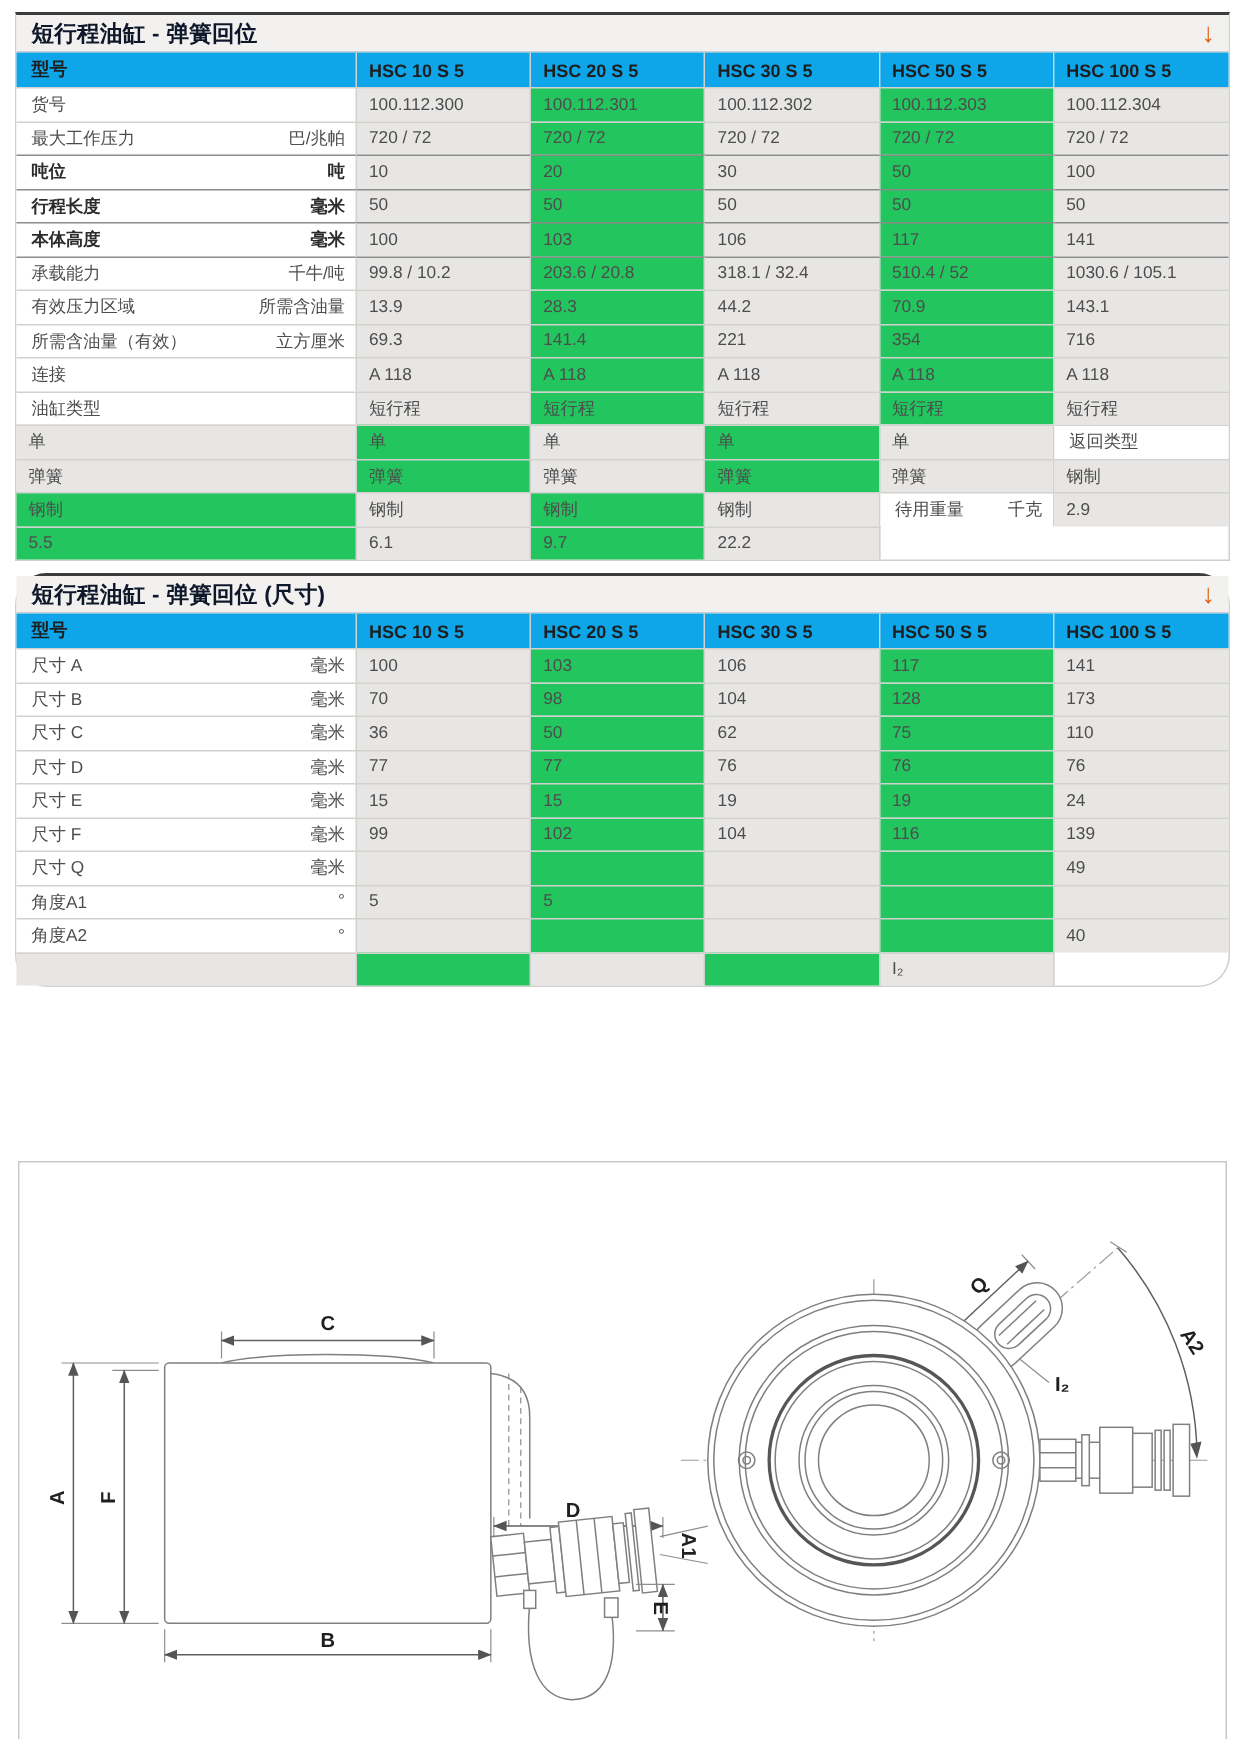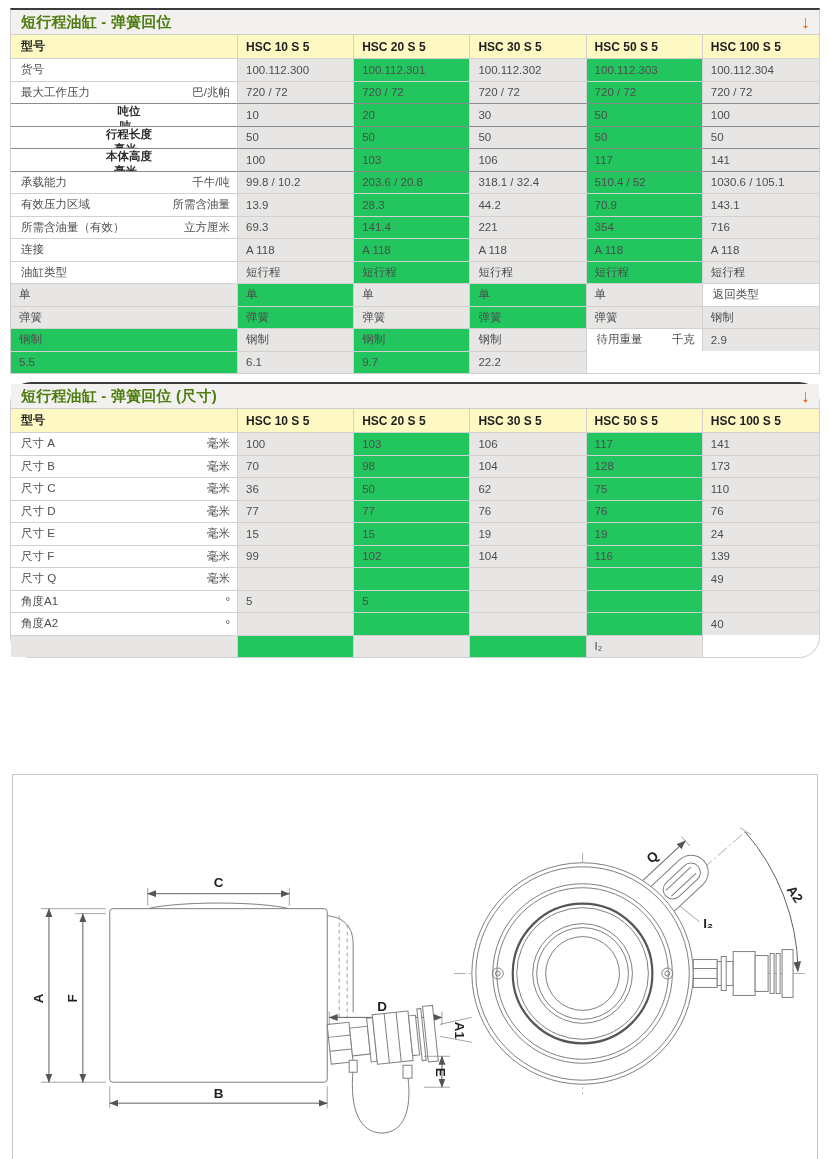--- a/index.html
+++ b/index.html
@@ -3,32 +3,32 @@
 <meta charset="utf-8">
 <style>
   html,body{margin:0;padding:0;background:#ffffff;}
   body{width:830px;font-family:"Liberation Sans","DejaVu Sans",sans-serif;-webkit-font-smoothing:antialiased;}
   .page{width:830px;padding-top:8px;}
 
   
   .spec-table{width:808px;margin-left:10px;border:1px solid #cfcfcf;border-top:2px solid #3c3c3c;background:#fff;}
   .t-titlebar{height:24px;background:#f2f1ef;display:flex;align-items:center;justify-content:space-between;
               padding:0 9px 0 10px;border-bottom:1px solid #cfcfcf;}
-  .t-title{font-size:15px;font-weight:bold;color:#4d7c0f;letter-spacing:.2px;}
+  .t-title{font-size:15px;font-weight:bold;color:#0f172a;letter-spacing:.2px;}
   .t-arrow{color:#e2600e;font-size:18px;font-weight:bold;line-height:1;cursor:pointer;}
   .t-grid{display:grid;grid-template-columns:227px repeat(5,1fr);}
   .cell{display:flex;align-items:center;height:21.5px;font-size:11.5px;color:#4d4d4d;
         border-top:1px solid #d2d1d0;border-right:1px solid #d2d1d0;padding:0 0 0 8px;overflow:hidden;}
   .cell:nth-child(6n){border-right:none;}
-  .cell.head{border-top:none;height:23px;font-weight:bold;color:#1e1e1e;font-size:12px;background:#fef9c3;}
+  .cell.head{border-top:none;height:23px;font-weight:bold;color:#1e1e1e;font-size:12px;background:#0ea5e9;}
   .cell.odd{background:#e7e6e4;}
   .cell.even{background:#22c55e;}
   .label-cell{justify-content:space-between;padding-left:10px;background:#fff;}
   .label-cell .unit{padding-right:7px;color:#4d4d4d;}
-  .cell.boldrow,.cell.boldrow .unit{font-weight:bold;color:#2c2c2c;flex-direction:column;}
+  .cell.boldrow,.cell.boldrow .unit{font-weight:bold;color:#2c2c2c;}
   .cell.dark-top{border-top:1px solid #8b8b8b;}
   .mt-table2{margin-top:8px;border-radius:21px;}
 
   
   .drawing-panel{width:804px;margin:116px 0 0 12px;border:1px solid #c8c8c8;background:#fff;}
   svg{display:block;}
   .ln{stroke:#7f7f7f;stroke-width:1;fill:none;}
   .lnw{stroke:#7f7f7f;stroke-width:1;fill:#ffffff;}
   .thick{stroke:#565656;stroke-width:2.2;fill:none;}
   .dim{stroke:#5f5f5f;stroke-width:1;fill:none;}

